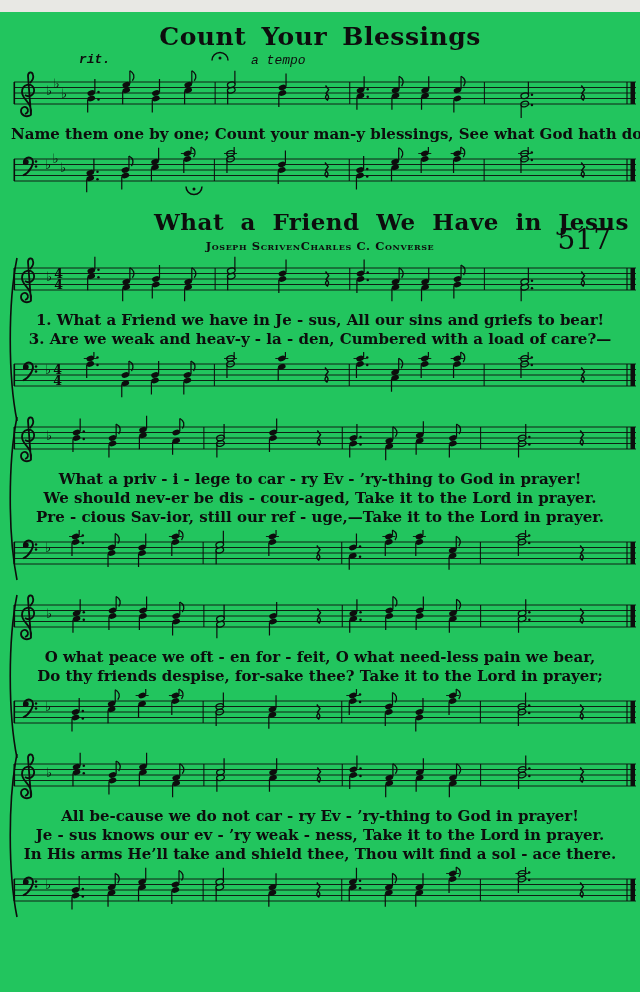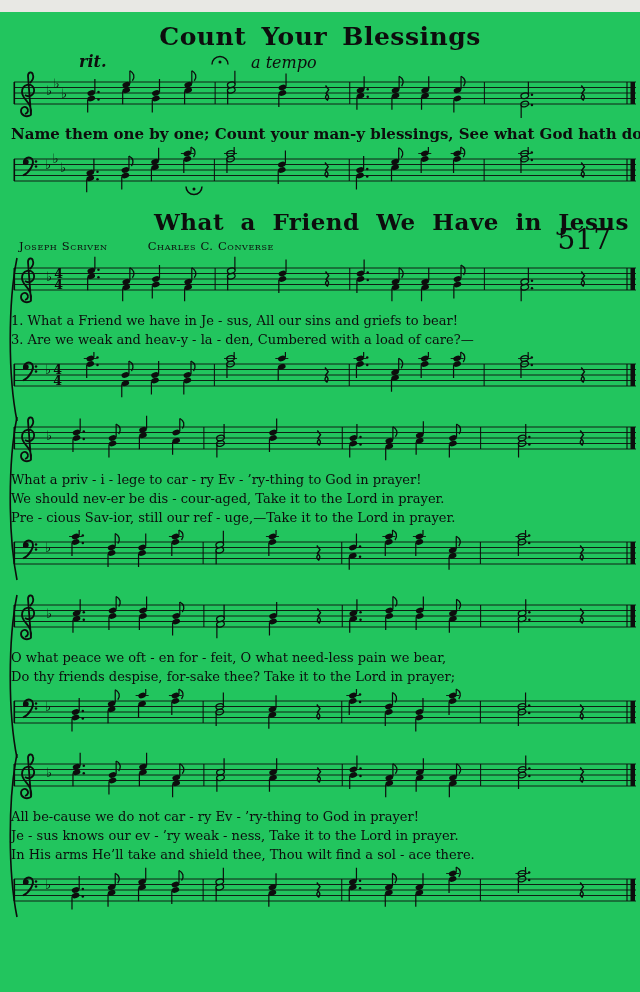--- a/index.html
+++ b/index.html
@@ -2,37 +2,37 @@
 <html><head>
 <meta charset="utf-8">
 <style>
   html,body{margin:0;padding:0;background:#e8e8e4;}
   .page{
     width:640px;height:992px;margin:12px auto;background:#22c55e;color:#0d0d0d;
     font-family:"DejaVu Serif","Liberation Serif",serif;
     position:relative;box-sizing:border-box;padding:8px 11px 0;overflow:hidden;
   }
   .title1{font-size:25px;font-weight:bold;text-align:center;letter-spacing:.5px;word-spacing:6px;margin:2px 0 0;}
-  .markrow{position:relative;height:17px;font-size:16px;}
+  .markrow{position:relative;height:17px;font-size:13px;font-family:Liberation Mono, monospace;}
   .rit{position:absolute;left:68px;top:1px;font-style:italic;font-weight:bold;}
   .atempo{position:absolute;left:240px;top:2px;font-style:italic;}
   .fermata-up{position:absolute;left:200px;top:0;}
   .fermata-down{position:absolute;left:172px;top:40px;}
   .staffwrap{position:relative;margin:0 2px;}
   .staffwrap svg{display:block;}
   .lyric-solo{font-size:15px;font-weight:bold;text-align:center;white-space:nowrap;height:21px;line-height:21px;}
   .title2row{position:relative;height:31px;margin-top:7px;}
   .title2{font-size:23px;font-weight:bold;text-align:right;word-spacing:8px;letter-spacing:.5px;}
   .hymn-number{position:absolute;right:18px;top:15px;font-size:28px;font-weight:normal;}
-  .authors{display:flex;justify-content:flex-start;padding:0 8px;height:15px;
-           font-variant:small-caps;font-weight:normal;font-size:11.5px;letter-spacing:.6px;gap:40px;}
+  .authors{display:flex;justify-content:center;padding:0 8px;height:15px;
+           font-variant:small-caps;font-weight:bold;font-size:11.5px;letter-spacing:.6px;}
   .system{position:relative;margin-bottom:7px;}
   .brace{position:absolute;left:-3px;top:2px;}
   .lyrics{padding:1px 0;}
-  .lyric-line{font-size:13px;font-weight:normal;white-space:nowrap;height:19px;line-height:19px;}
+  .lyric-line{font-size:15px;font-weight:bold;text-align:center;white-space:nowrap;height:19px;line-height:19px;}
 </style>
 </head>
 <body>
 
 <div class="page">
 
   <div class="title1">Count Your Blessings</div>
 
   <div class="markrow">
     <span class="rit">rit.</span>

